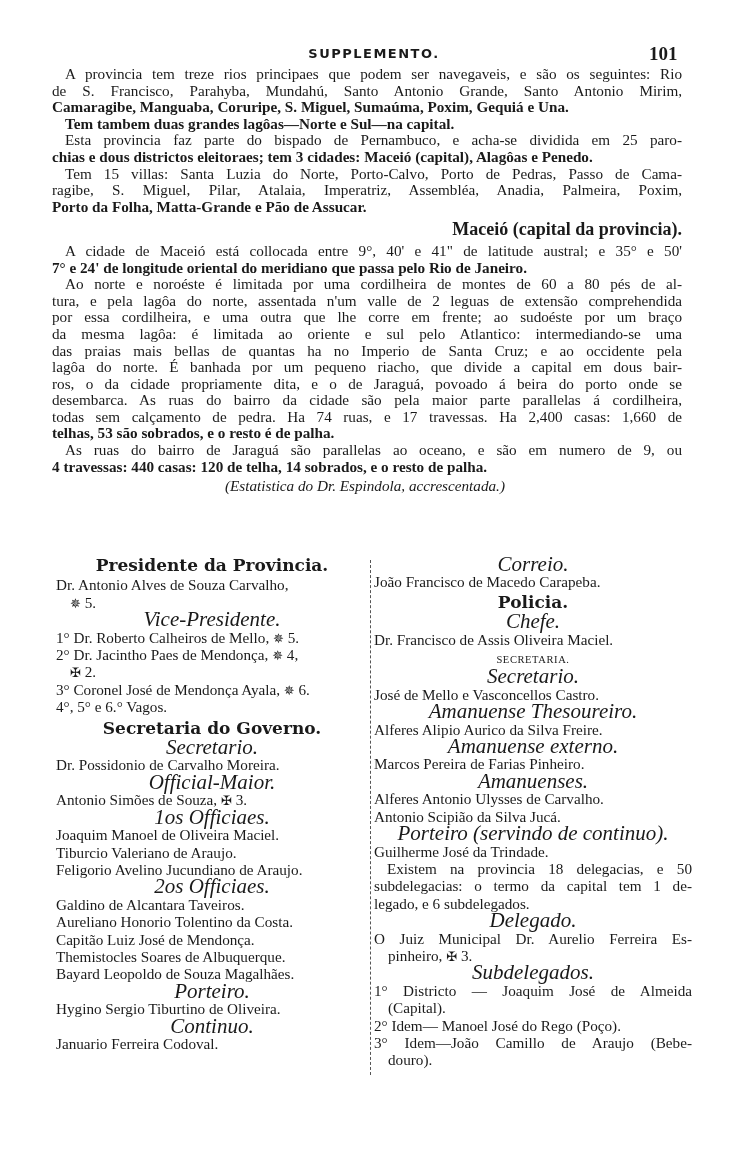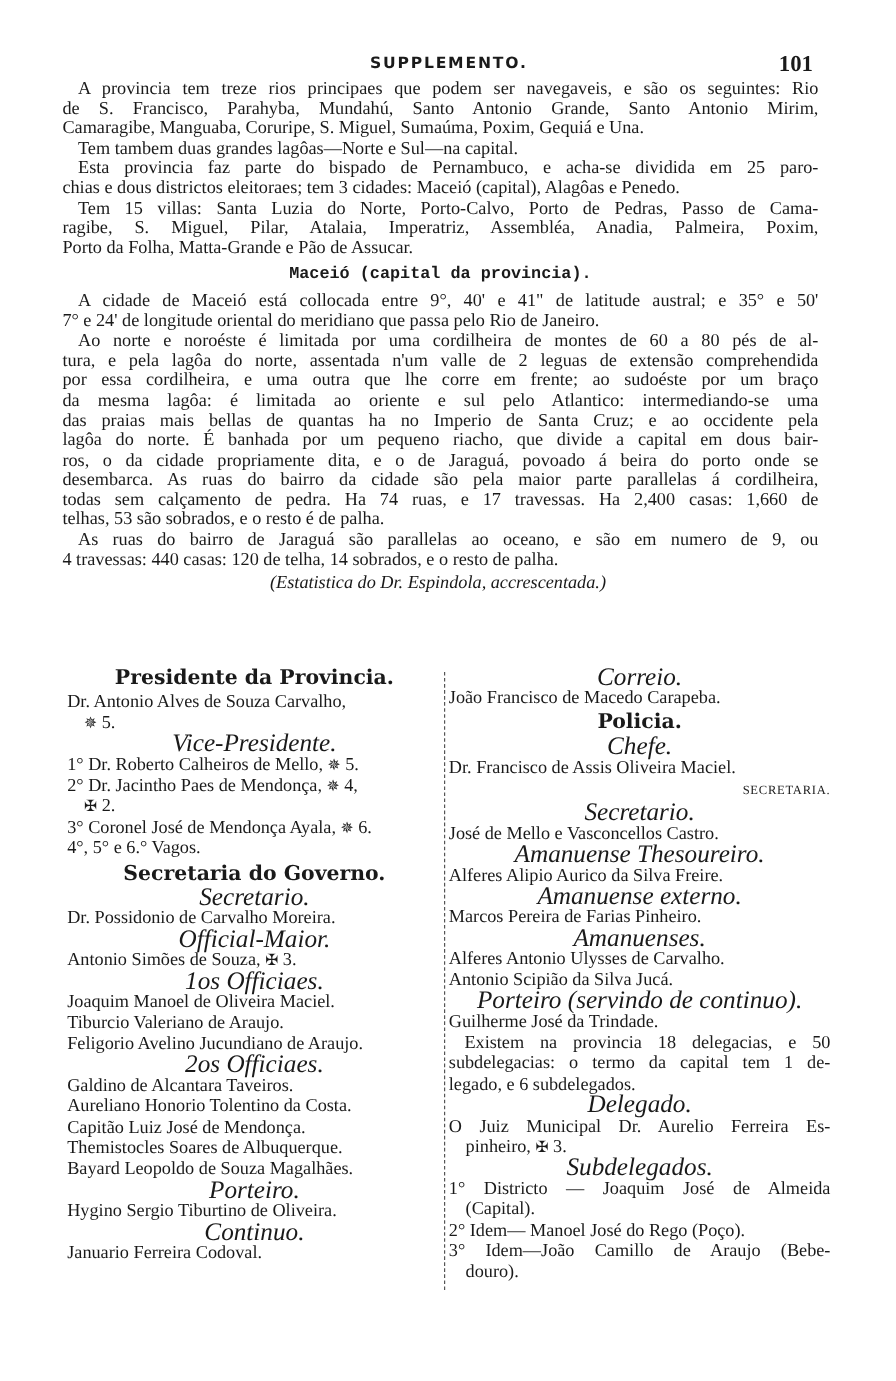--- a/index.html
+++ b/index.html
@@ -8,36 +8,36 @@
   .page { position: absolute; left: 4px; top: 0; width: 747px; height: 1151px; }
   .running-head { position: absolute; top: 46px; left: 0; width: 747px; height: 20px; }
   .running-title { position: absolute; left: 270px; top: 0; width: 200px; text-align: center;
          font-family: "DejaVu Sans", sans-serif; font-weight: bold; font-size: 13px; letter-spacing: 1.5px; }
   .page-number { position: absolute; left: 645px; top: -3px; font-weight: bold; font-size: 19px;
          font-family: "Liberation Serif", serif; }
 
   .top { position: absolute; left: 48px; top: 66px; width: 630px;
          font-family: "Liberation Serif", serif; font-size: 15.2px; line-height: 16.6px; }
   .line { white-space: nowrap; display: block; text-align: justify; text-align-last: justify; }
-  .line.last { text-align-last: left; }
+  .line.last { text-align-last: left; font-weight: bold; }
   .indent { padding-left: 13px; }
-  .sec-heading { display: block; text-align: center; font-family: Liberation Mono, monospace;
-         font-weight: bold; font-size: 14px; margin: 6px 0 5px 0; }
+  .sec-heading { display: block; text-align: right; font-family: Liberation Serif, serif;
+         font-weight: bold; font-size: 18px; margin: 6px 0 5px 0; }
   .attribution { display: block; text-align: center; font-style: italic; padding-right: 4px; margin-top: 3px; }
 
   .col { position: absolute; top: 556px; font-family: "Liberation Serif", serif;
          font-size: 15.2px; line-height: 17.4px; }
   .col-left { left: 52px; width: 312px; }
   .col-right { left: 370px; width: 318px; }
   .divider { position: absolute; left: 366px; top: 560px; width: 0; height: 515px;
          border-left: 1px dashed #555; }
   .col-head { display: block; text-align: center; font-family: "DejaVu Serif", serif; font-weight: bold;
          font-size: 17px; margin: 1px 0 2px 0; }
   .col-sub { display: block; text-align: center; font-style: italic; font-size: 21px; }
-  .col-small-caps { display: block; text-align: right; font-size: 10.5px; letter-spacing: 0.6px; margin: 3px 0 0 0; }
+  .col-small-caps { display: block; text-align: center; font-size: 10.5px; letter-spacing: 0.6px; margin: 3px 0 0 0; }
   .entry { display: block; white-space: nowrap; }
   .entry.hang { padding-left: 14px; }
   .order-icon { display: inline-block; font-size: 13px; line-height: 1; }
   .para-line { display: block; white-space: nowrap; text-align: justify; text-align-last: justify; }
   .para-line.last { text-align-last: left; }
 </style>
 </head>
 <body>
 
 <div class="page">

